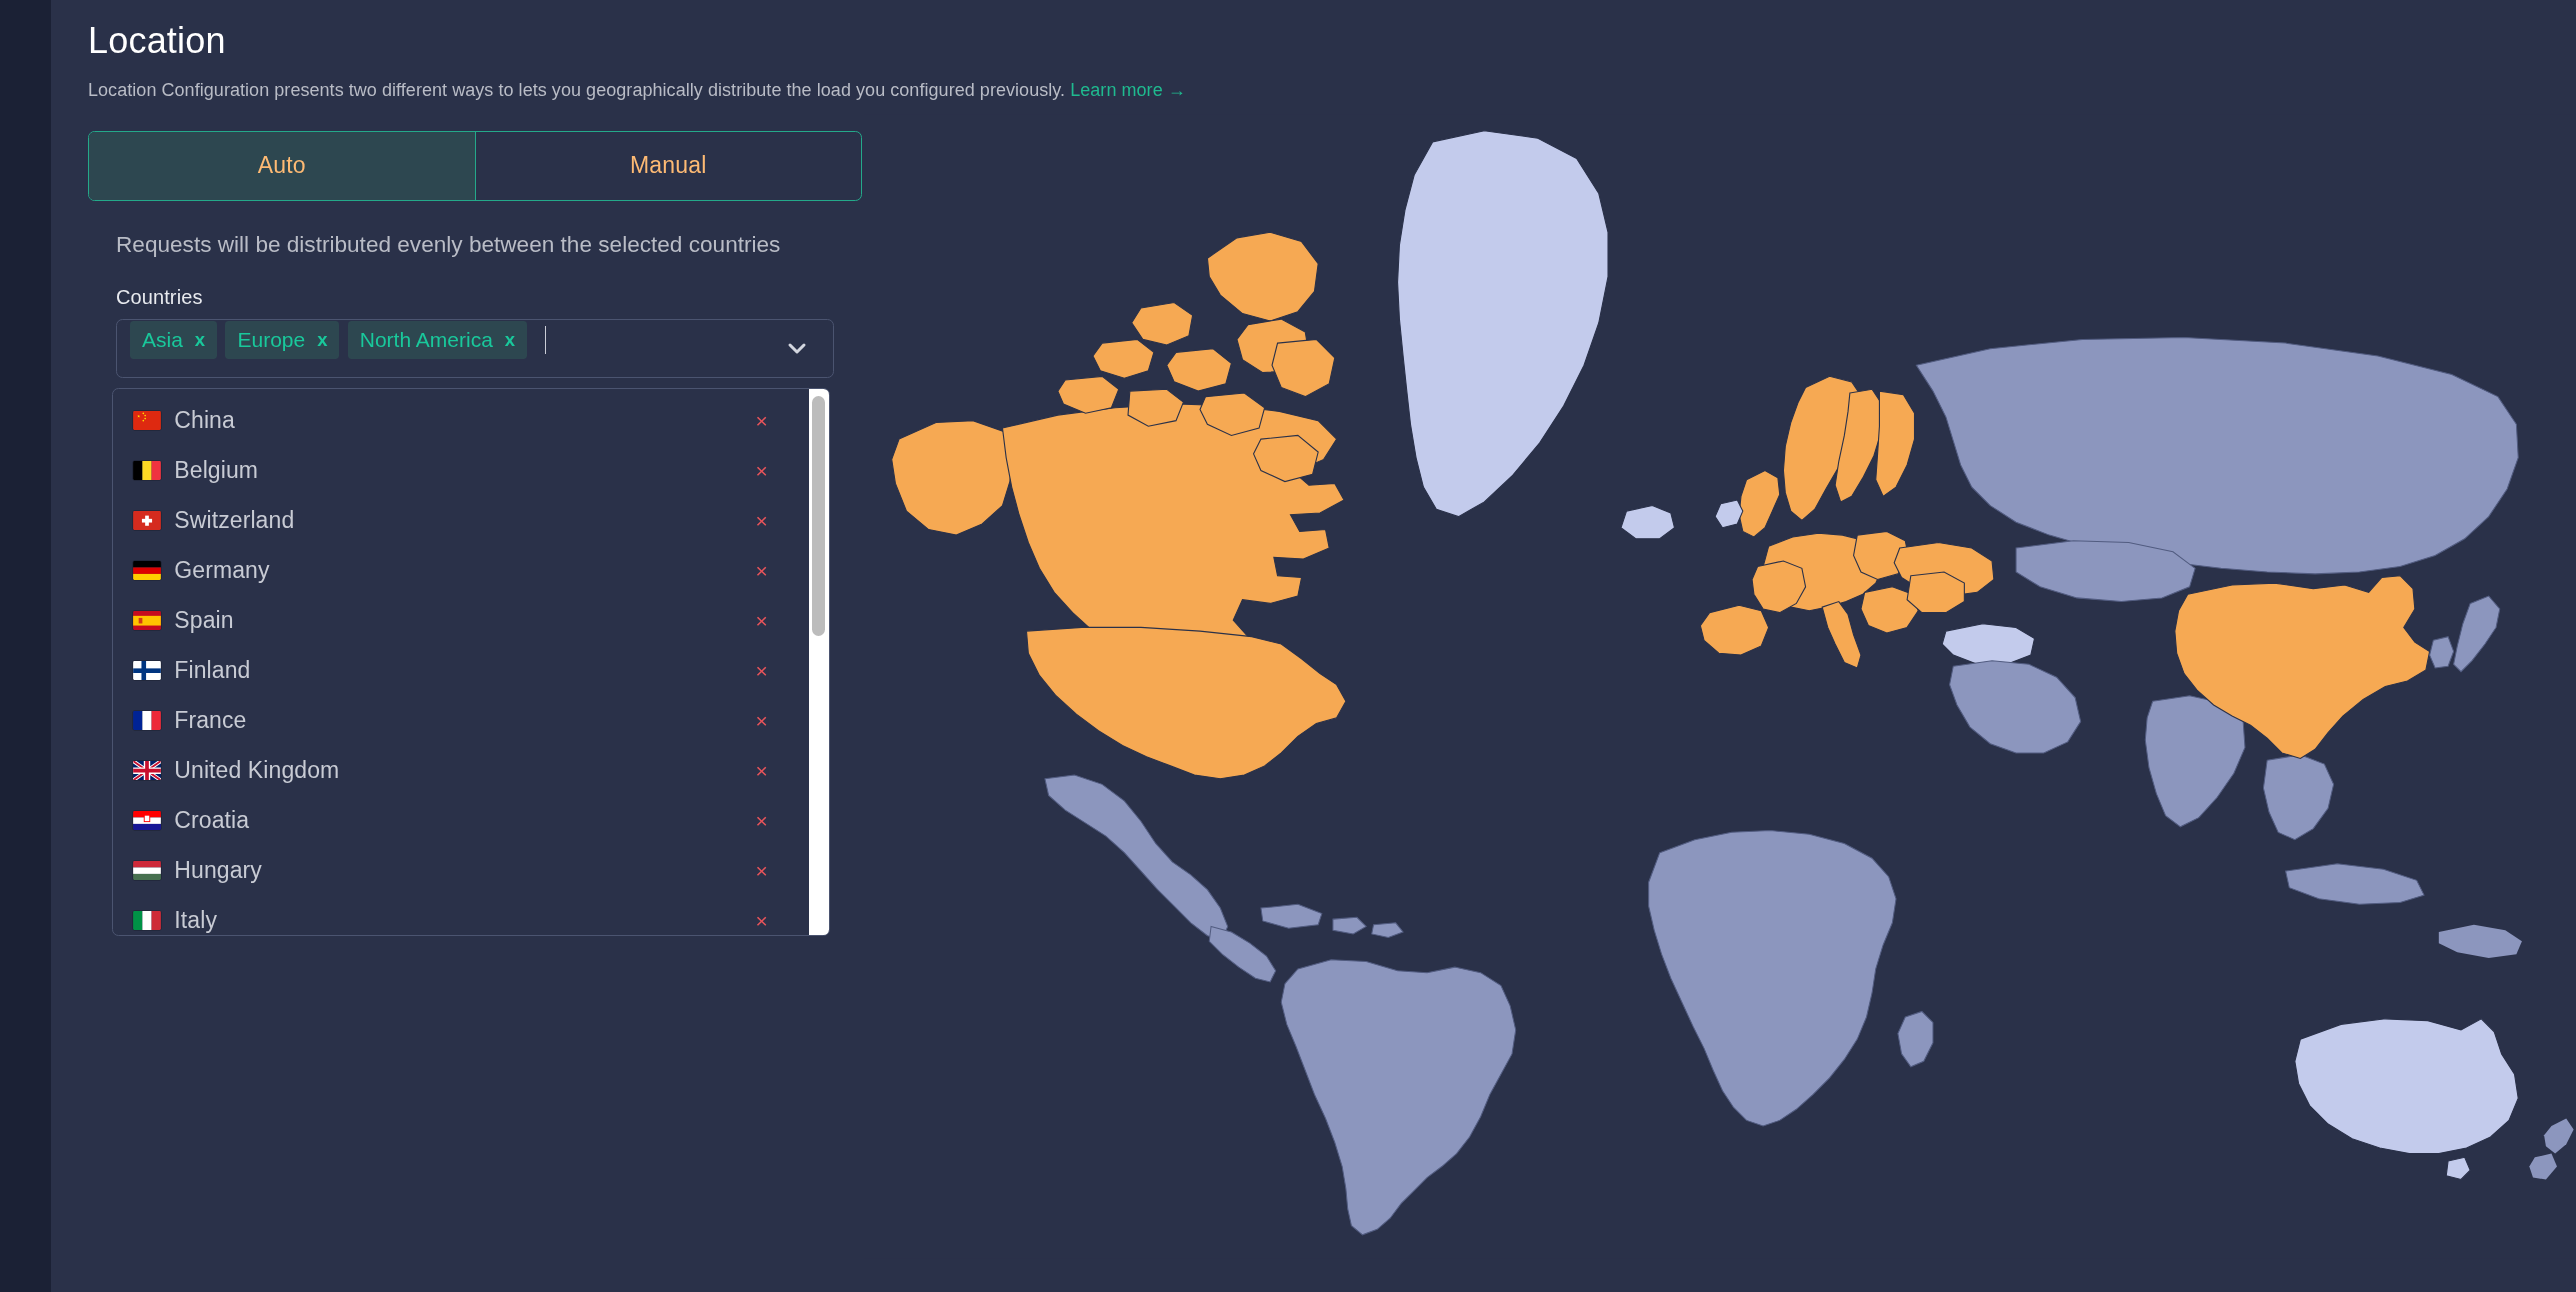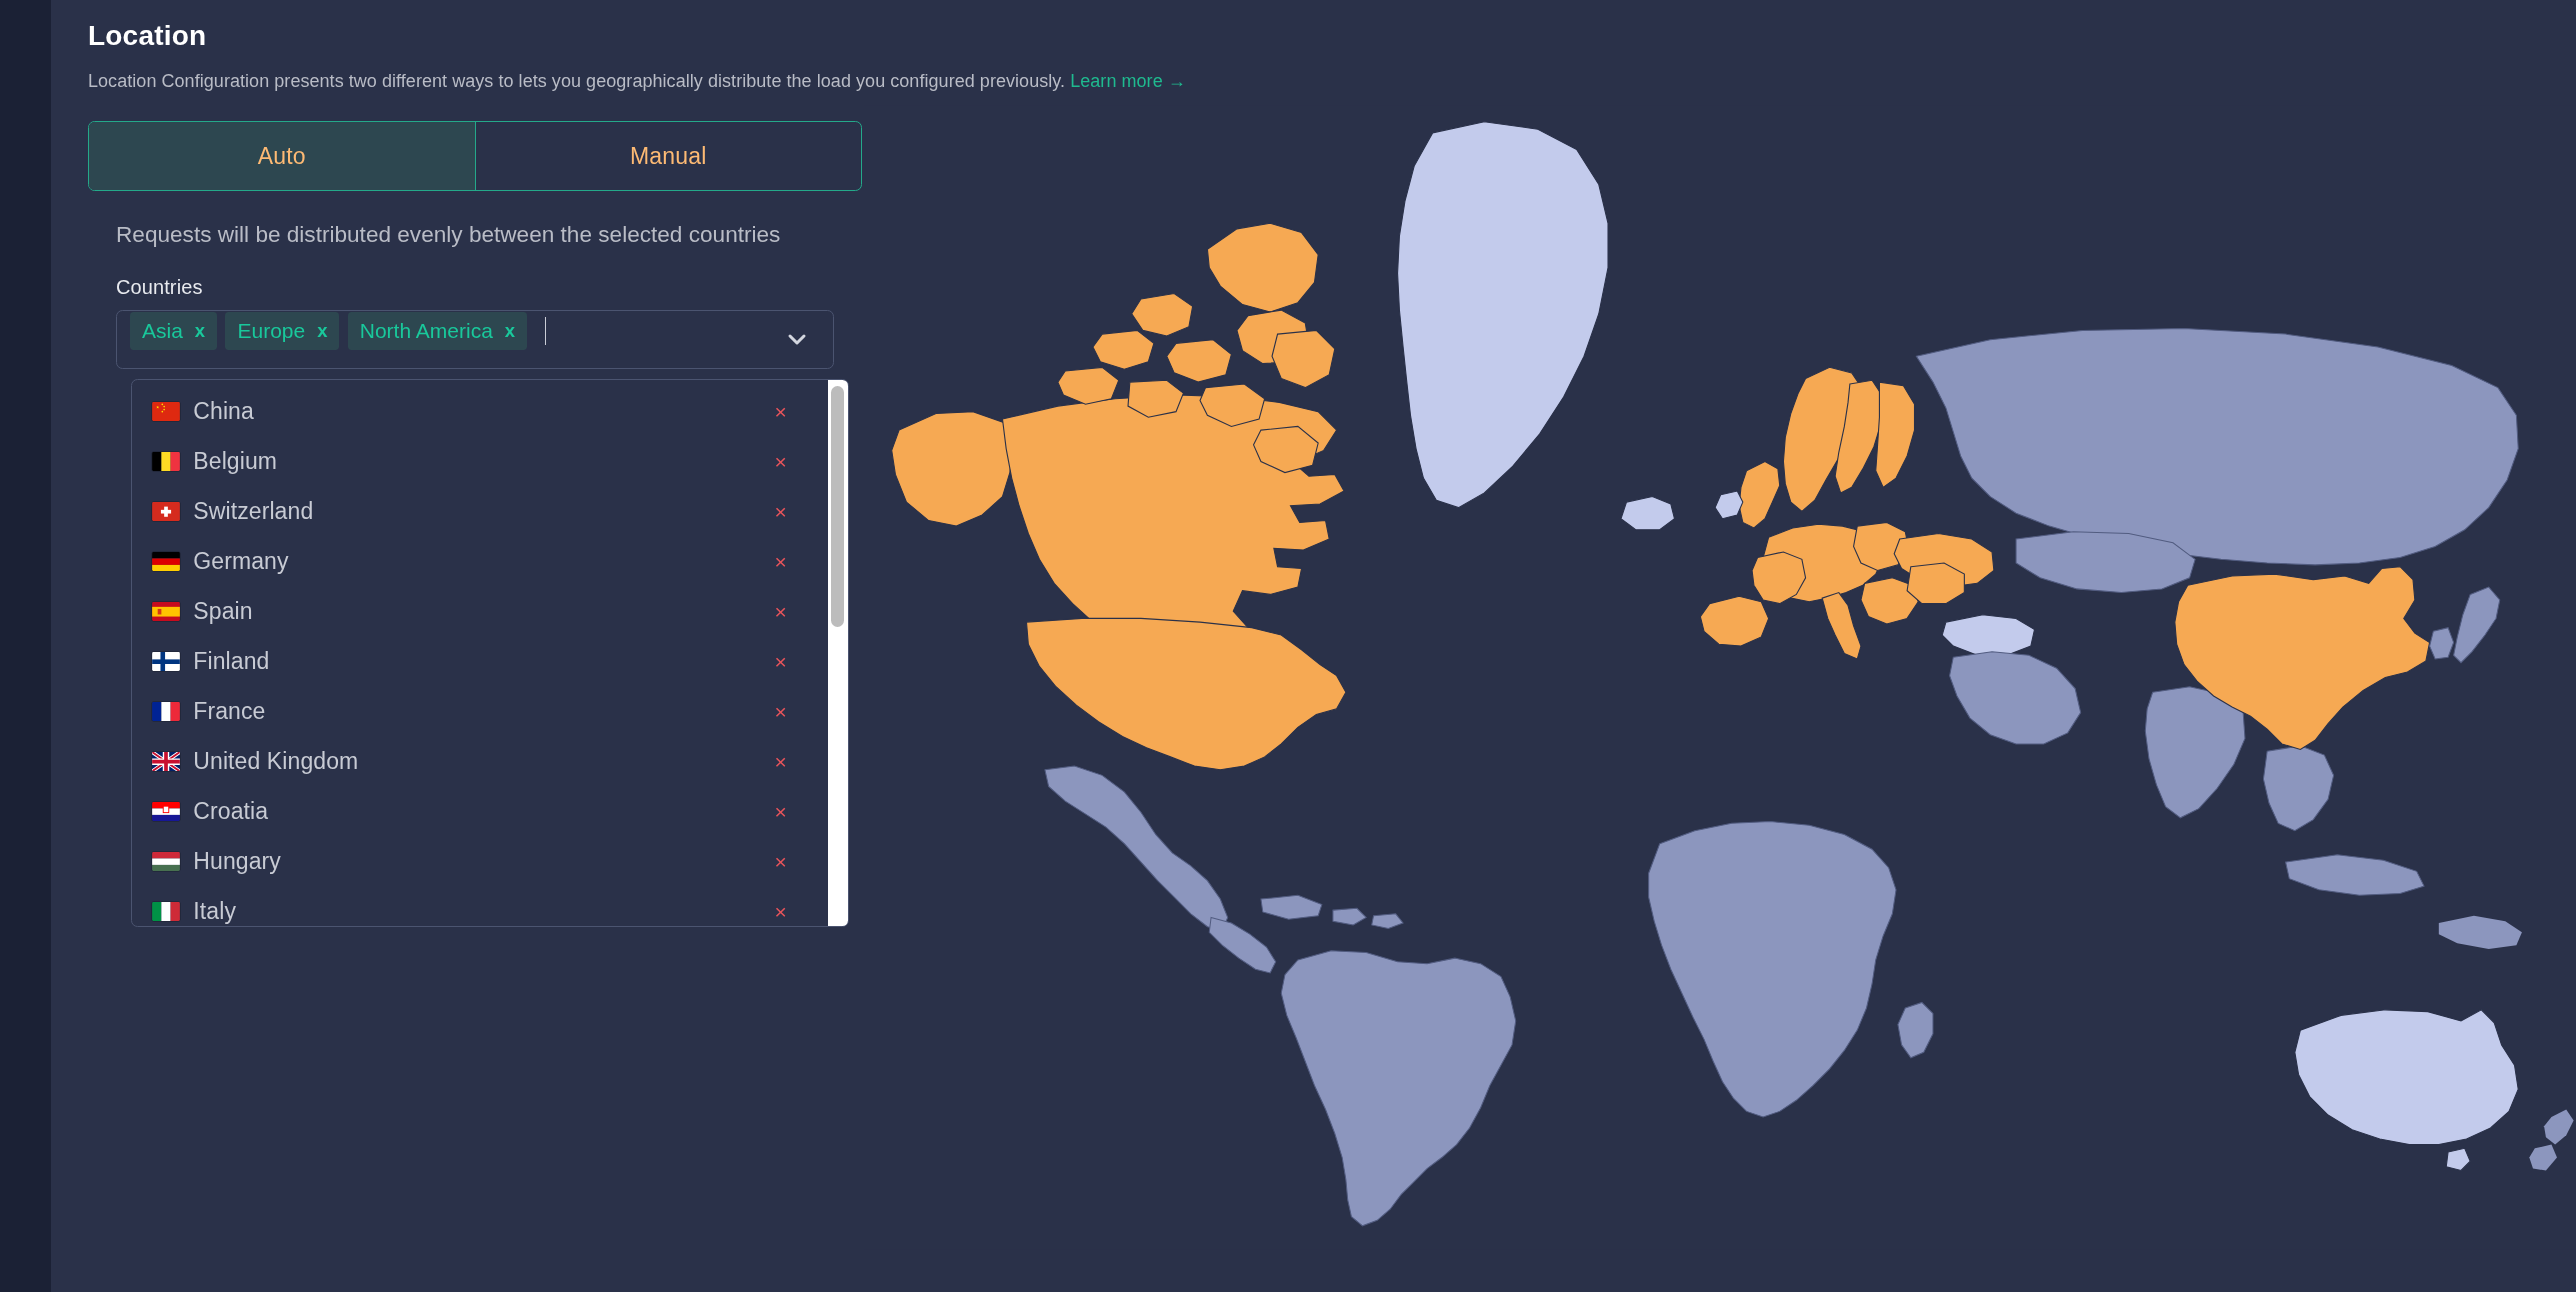--- a/index.html
+++ b/index.html
@@ -30,22 +30,22 @@
 
   
   .content {
     flex: 1 1 auto;
     position: relative;
     height: 100%;
     padding: 20.3px 0 0 37px;
   }
 
   .page-title {
-    font-size: 28px;
-    font-weight: 700;
+    font-size: 36px;
+    font-weight: 400;
     color: #ffffff;
     letter-spacing: 0.2px;
     line-height: 1.15;
   }
 
   .page-subtitle {
     margin-top: 17.5px;
     font-size: 18px;
     color: #b9bcc6;
     line-height: 1.3;
@@ -164,21 +164,21 @@
 
   
   .countries-label {
     margin-left: 28px;
     margin-top: 31px;
     font-size: 20px;
     color: #e8eaef;
   }
 
   .list-wrap {
-    margin-left: 43px;
+    margin-left: 24px;
     margin-top: 10.2px;
     width: 718px;
     height: 548px;
     border: 1.3px solid #4b5470;
     border-radius: 6.5px;
     display: flex;
     overflow: hidden;
     background: #2a3149;
   }
   .list-scroll {

